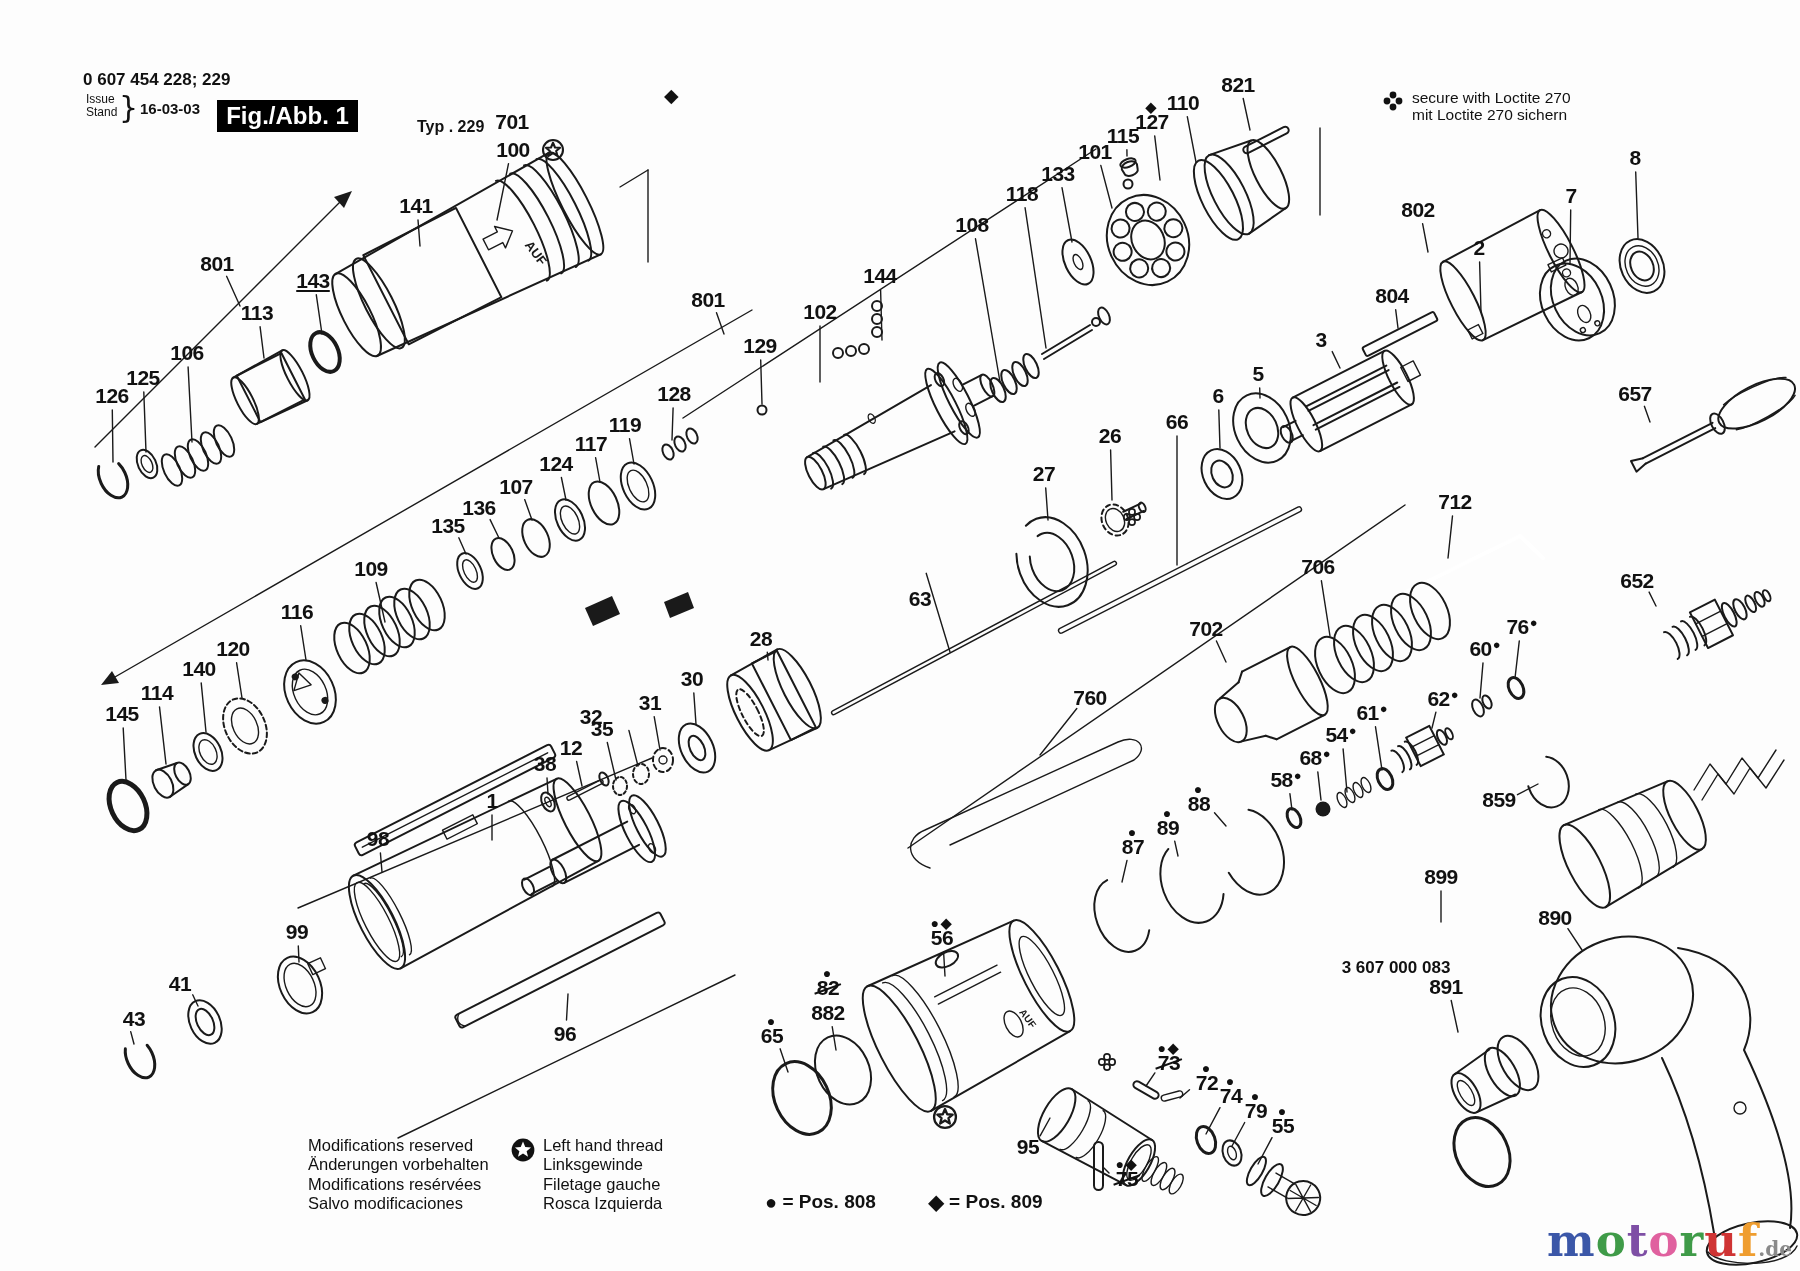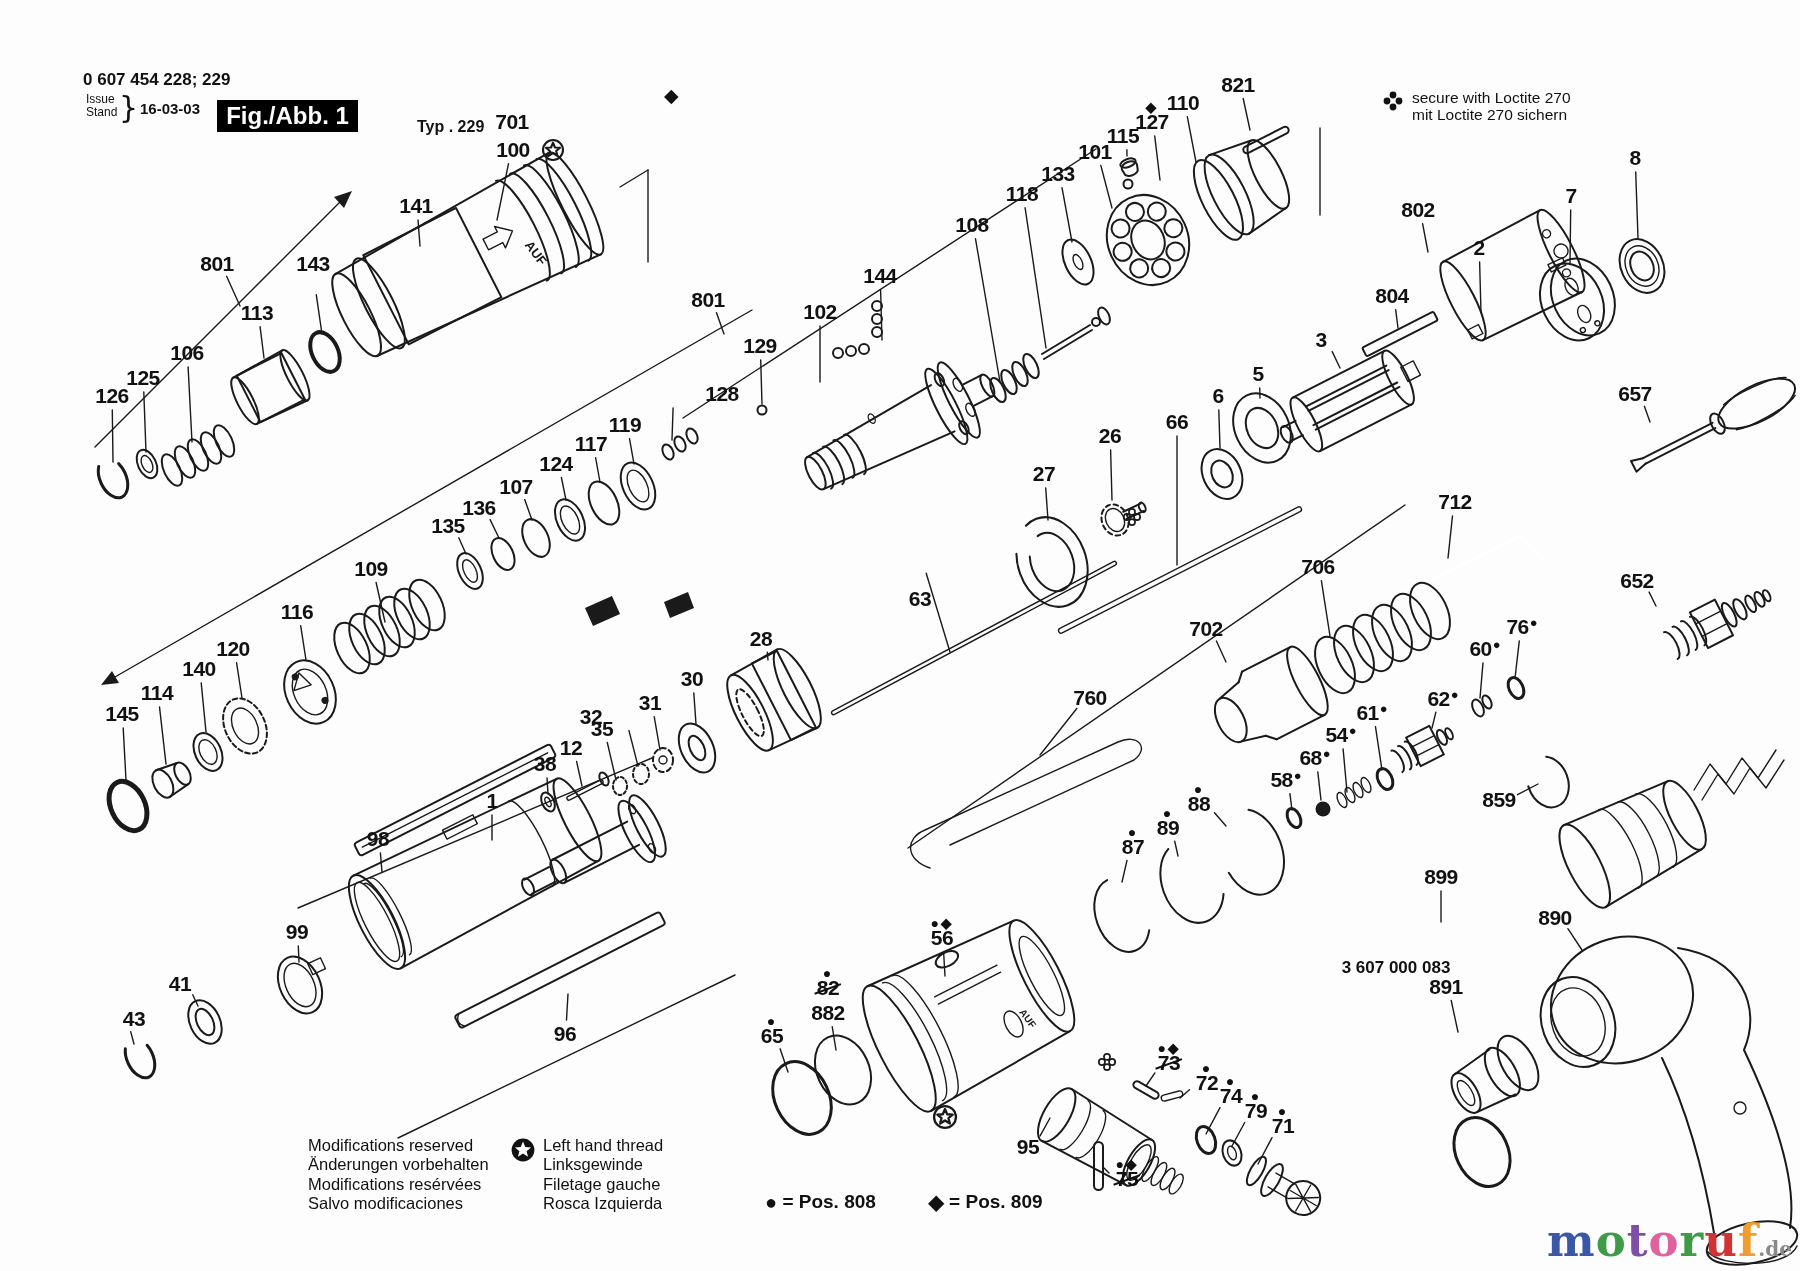--- a/index.html
+++ b/index.html
@@ -644,27 +644,27 @@
     <span class="sym">◆</span>
     <span>= Pos. 809</span>
   </div>
 
   <div id="labels">
       <div class="lbl" style="left: 217px; top: 264px;"><span class="num">801</span></div>
       <div class="lbl" style="left: 112px; top: 396px;"><span class="num">126</span></div>
       <div class="lbl" style="left: 143px; top: 378px;"><span class="num">125</span></div>
       <div class="lbl" style="left: 187px; top: 353px;"><span class="num">106</span></div>
       <div class="lbl" style="left: 257px; top: 313px;"><span class="num">113</span></div>
-      <div class="lbl" style="left: 313px; top: 264px;"><span class="num">143</span></div>
+      <div class="lbl" style="left: 313px; top: 281px; text-decoration: underline;"><span class="num">143</span></div>
       <div class="lbl" style="left: 416px; top: 206px;"><span class="num">141</span></div>
       <div class="lbl" style="left: 512px; top: 122px;"><span class="num">701</span></div>
       <div class="lbl" style="left: 513px; top: 150px;"><span class="num">100</span></div>
       <div class="lbl" style="left: 708px; top: 300px;"><span class="num">801</span></div>
       <div class="lbl" style="left: 760px; top: 346px;"><span class="num">129</span></div>
-      <div class="lbl" style="left: 674px; top: 394px; margin-left: 48px;"><span class="num">128</span></div>
+      <div class="lbl" style="left: 674px; top: 394px;"><span class="num">128</span></div>
       <div class="lbl" style="left: 820px; top: 312px;"><span class="num">102</span></div>
       <div class="lbl" style="left: 880px; top: 276px;"><span class="num">144</span></div>
       <div class="lbl" style="left: 972px; top: 225px;"><span class="num">108</span></div>
       <div class="lbl" style="left: 1022px; top: 194px;"><span class="num">118</span></div>
       <div class="lbl" style="left: 1058px; top: 174px;"><span class="num">133</span></div>
       <div class="lbl" style="left: 1095px; top: 152px;"><span class="num">101</span></div>
       <div class="lbl" style="left: 1123px; top: 136px;"><span class="num">115</span></div>
       <div class="lbl" style="left: 1152px; top: 122px;"><span class="mk">◆</span><span class="num">127</span></div>
       <div class="lbl" style="left: 1183px; top: 103px;"><span class="num">110</span></div>
       <div class="lbl" style="left: 1238px; top: 85px;"><span class="num">821</span></div>
@@ -703,21 +703,21 @@
       <div class="lbl" style="left: 828px; top: 1013px;"><span class="num">882</span></div>
       <div class="lbl" style="left: 772px; top: 1036px;"><span class="mk">●</span><span class="num">65</span></div>
       <div class="lbl" style="left: 1028px; top: 1147px;"><span class="num">95</span></div>
       <div class="lbl" style="left: 1133px; top: 847px;"><span class="mk">●</span><span class="num">87</span></div>
       <div class="lbl" style="left: 1168px; top: 828px;"><span class="mk">●</span><span class="num">89</span></div>
       <div class="lbl" style="left: 1199px; top: 804px;"><span class="mk">●</span><span class="num">88</span></div>
       <div class="lbl struck" style="left: 1169px; top: 1063px;"><span class="mk">●◆</span><span class="num">73</span></div>
       <div class="lbl" style="left: 1207px; top: 1083px;"><span class="mk">●</span><span class="num">72</span></div>
       <div class="lbl" style="left: 1231px; top: 1096px;"><span class="mk">●</span><span class="num">74</span></div>
       <div class="lbl" style="left: 1256px; top: 1111px;"><span class="mk">●</span><span class="num">79</span></div>
-      <div class="lbl" style="left: 1283px; top: 1126px;"><span class="mk">●</span><span class="num">71</span></div>
+      <div class="lbl" style="left: 1283px; top: 1126px;"><span class="mk">●</span><span class="num">55</span></div>
       <div class="lbl struck" style="left: 1127px; top: 1179px;"><span class="mk">●◆</span><span class="num">75</span></div>
       <div class="lbl" style="left: 625px; top: 425px;"><span class="num">119</span></div>
       <div class="lbl" style="left: 591px; top: 444px;"><span class="num">117</span></div>
       <div class="lbl" style="left: 556px; top: 464px;"><span class="num">124</span></div>
       <div class="lbl" style="left: 516px; top: 487px;"><span class="num">107</span></div>
       <div class="lbl" style="left: 479px; top: 508px;"><span class="num">136</span></div>
       <div class="lbl" style="left: 448px; top: 526px;"><span class="num">135</span></div>
       <div class="lbl" style="left: 371px; top: 569px;"><span class="num">109</span></div>
       <div class="lbl" style="left: 297px; top: 612px;"><span class="num">116</span></div>
       <div class="lbl" style="left: 233px; top: 649px;"><span class="num">120</span></div>

